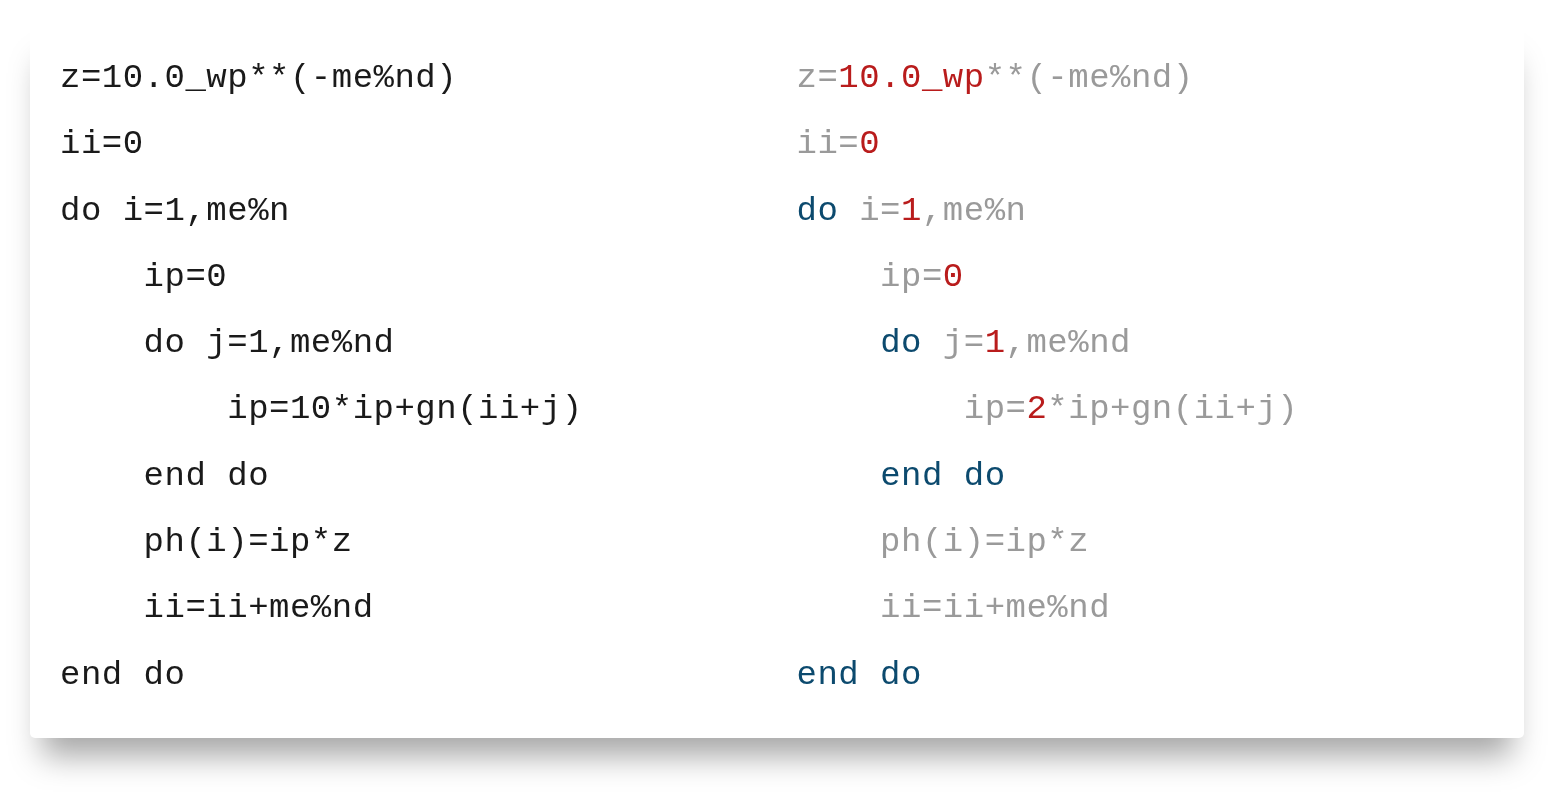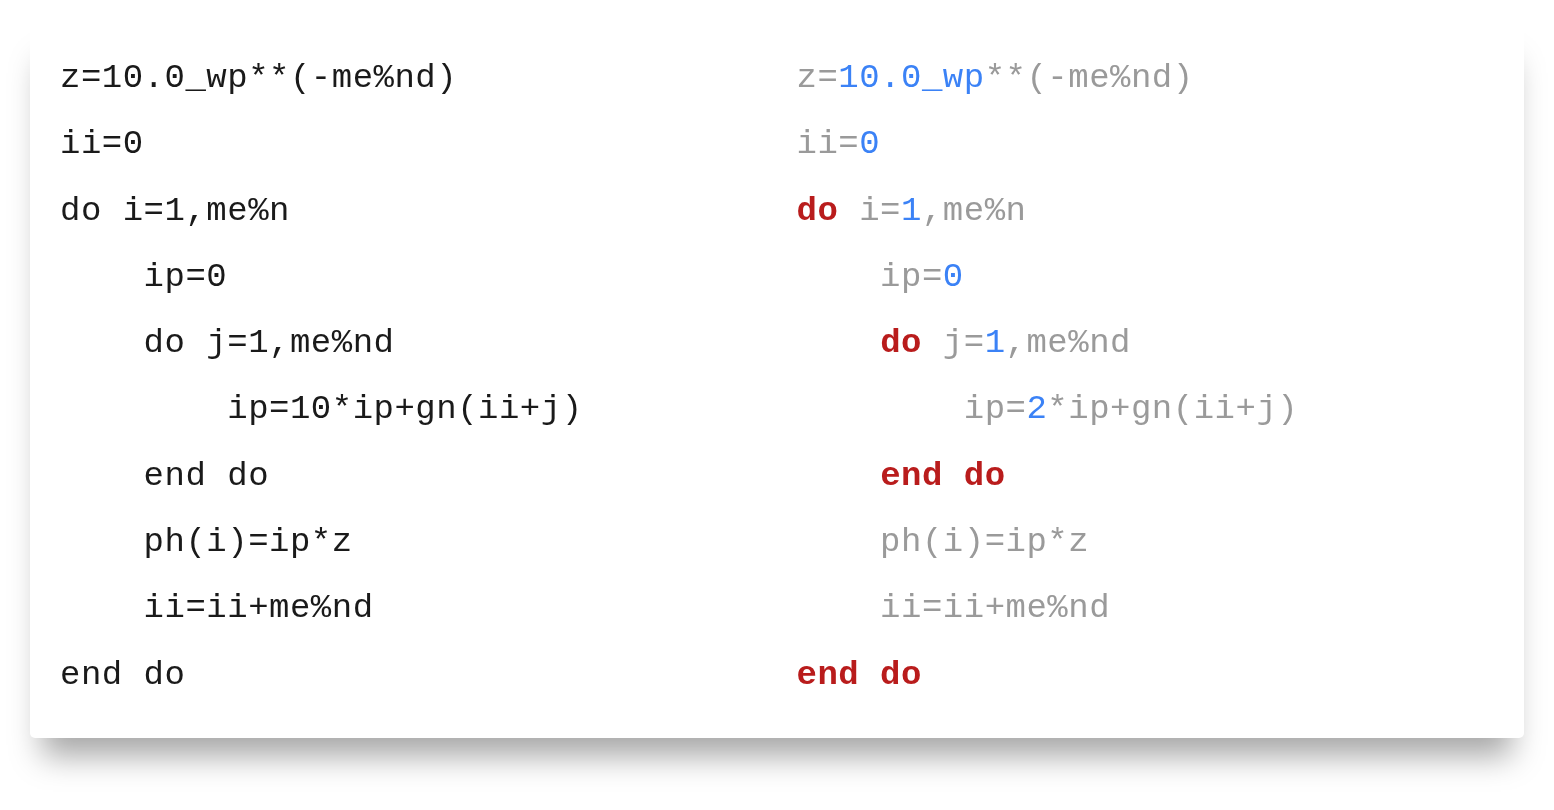--- a/index.html
+++ b/index.html
@@ -36,22 +36,22 @@
   }
   .col {
     flex: 1;
     font-size: 34px;
     line-height: 1.95;
     white-space: pre;
     letter-spacing: 0.5px;
   }
   .plain { color: #1a1a1a; }
   .dim   { color: #9a9a9a; }
-  .kw    { color: #b91c1c; font-weight: bold; }
-  .num   { color: #3b82f6; }
+  .kw    { color: #0c4a6e; }
+  .num   { color: #b91c1c; }
 </style>
 </head>
 <body>
 
 <div class="card">
   <div class="cols">
 
     <div class="col plain"><span>z=10.0_wp**(-me%nd)</span>
 <span>ii=0</span>
 <span>do i=1,me%n</span>

